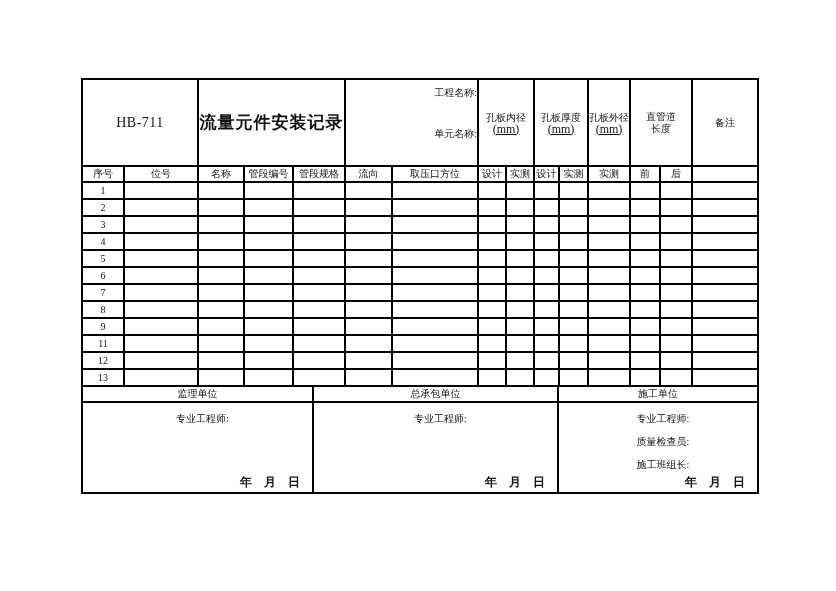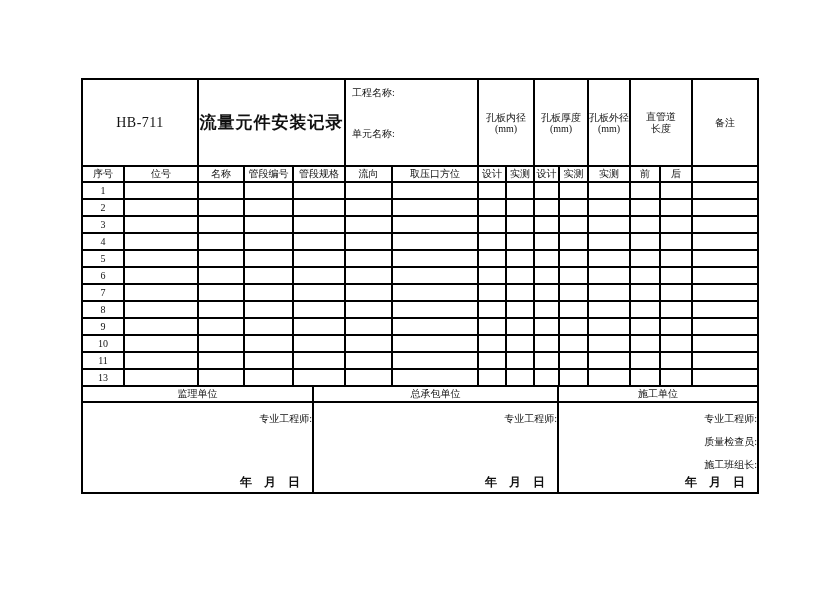--- a/index.html
+++ b/index.html
@@ -13,36 +13,36 @@
   td,th{
     border:2px solid #000;padding:0;margin:0;
     text-align:center;vertical-align:middle;
     font-size:10px;font-weight:normal;color:#111;
     overflow:hidden;white-space:nowrap;
   }
   
   tr.top-row{height:87px;}
   td.form-code{font-size:14px;letter-spacing:0.5px;}
   td.form-title{font-size:17px;font-weight:bold;letter-spacing:1px;}
-  td.names-cell{text-align:left;vertical-align:top;}
+  td.names-cell{text-align:right;vertical-align:top;}
   .name-line{padding-left:6px;line-height:13px;}
   .name-line.first{margin-top:6px;}
   .name-line.second{margin-top:28px;}
   .grp-line{line-height:12px;}
-  .grp-sub{font-size:10px;line-height:10px;}
+  .grp-sub{font-size:12px;line-height:10px;text-decoration:underline;}
   
   tr.sub-row{height:15px;}
   
   tbody tr{height:17px;}
   tbody td{font-size:10px;}
   
   table.footer-table{margin-top:-2px;}
   tr.footer-head{height:16px;}
   tr.footer-body{height:91px;}
-  td.sig-cell{text-align:right;vertical-align:top;position:relative;white-space:normal;}
+  td.sig-cell{text-align:center;vertical-align:top;position:relative;white-space:normal;}
   .sig-line{padding-left:10px;margin-top:9px;line-height:13px;}
   .sig-line.gap{margin-top:10px;}
   .date-line{position:absolute;right:12px;bottom:1px;font-size:12px;font-weight:bold;}
 </style>
 </head>
 <body>
 
 <div class="form-wrap">
 
   <table class="main-table">
@@ -255,38 +255,38 @@
           <td></td>
           <td></td>
           <td></td>
           <td></td>
           <td></td>
           <td></td>
           <td></td>
           <td></td>
         </tr>
         <tr>
-          <td>10</td>
-          <td></td>
-          <td></td>
-          <td></td>
-          <td></td>
-          <td></td>
-          <td></td>
-          <td></td>
-          <td></td>
-          <td></td>
-          <td></td>
-          <td></td>
-          <td></td>
-          <td></td>
-          <td></td>
-        </tr>
-        <tr>
           <td>11</td>
+          <td></td>
+          <td></td>
+          <td></td>
+          <td></td>
+          <td></td>
+          <td></td>
+          <td></td>
+          <td></td>
+          <td></td>
+          <td></td>
+          <td></td>
+          <td></td>
+          <td></td>
+          <td></td>
+        </tr>
+        <tr>
+          <td>12</td>
           <td></td>
           <td></td>
           <td></td>
           <td></td>
           <td></td>
           <td></td>
           <td></td>
           <td></td>
           <td></td>
           <td></td>

